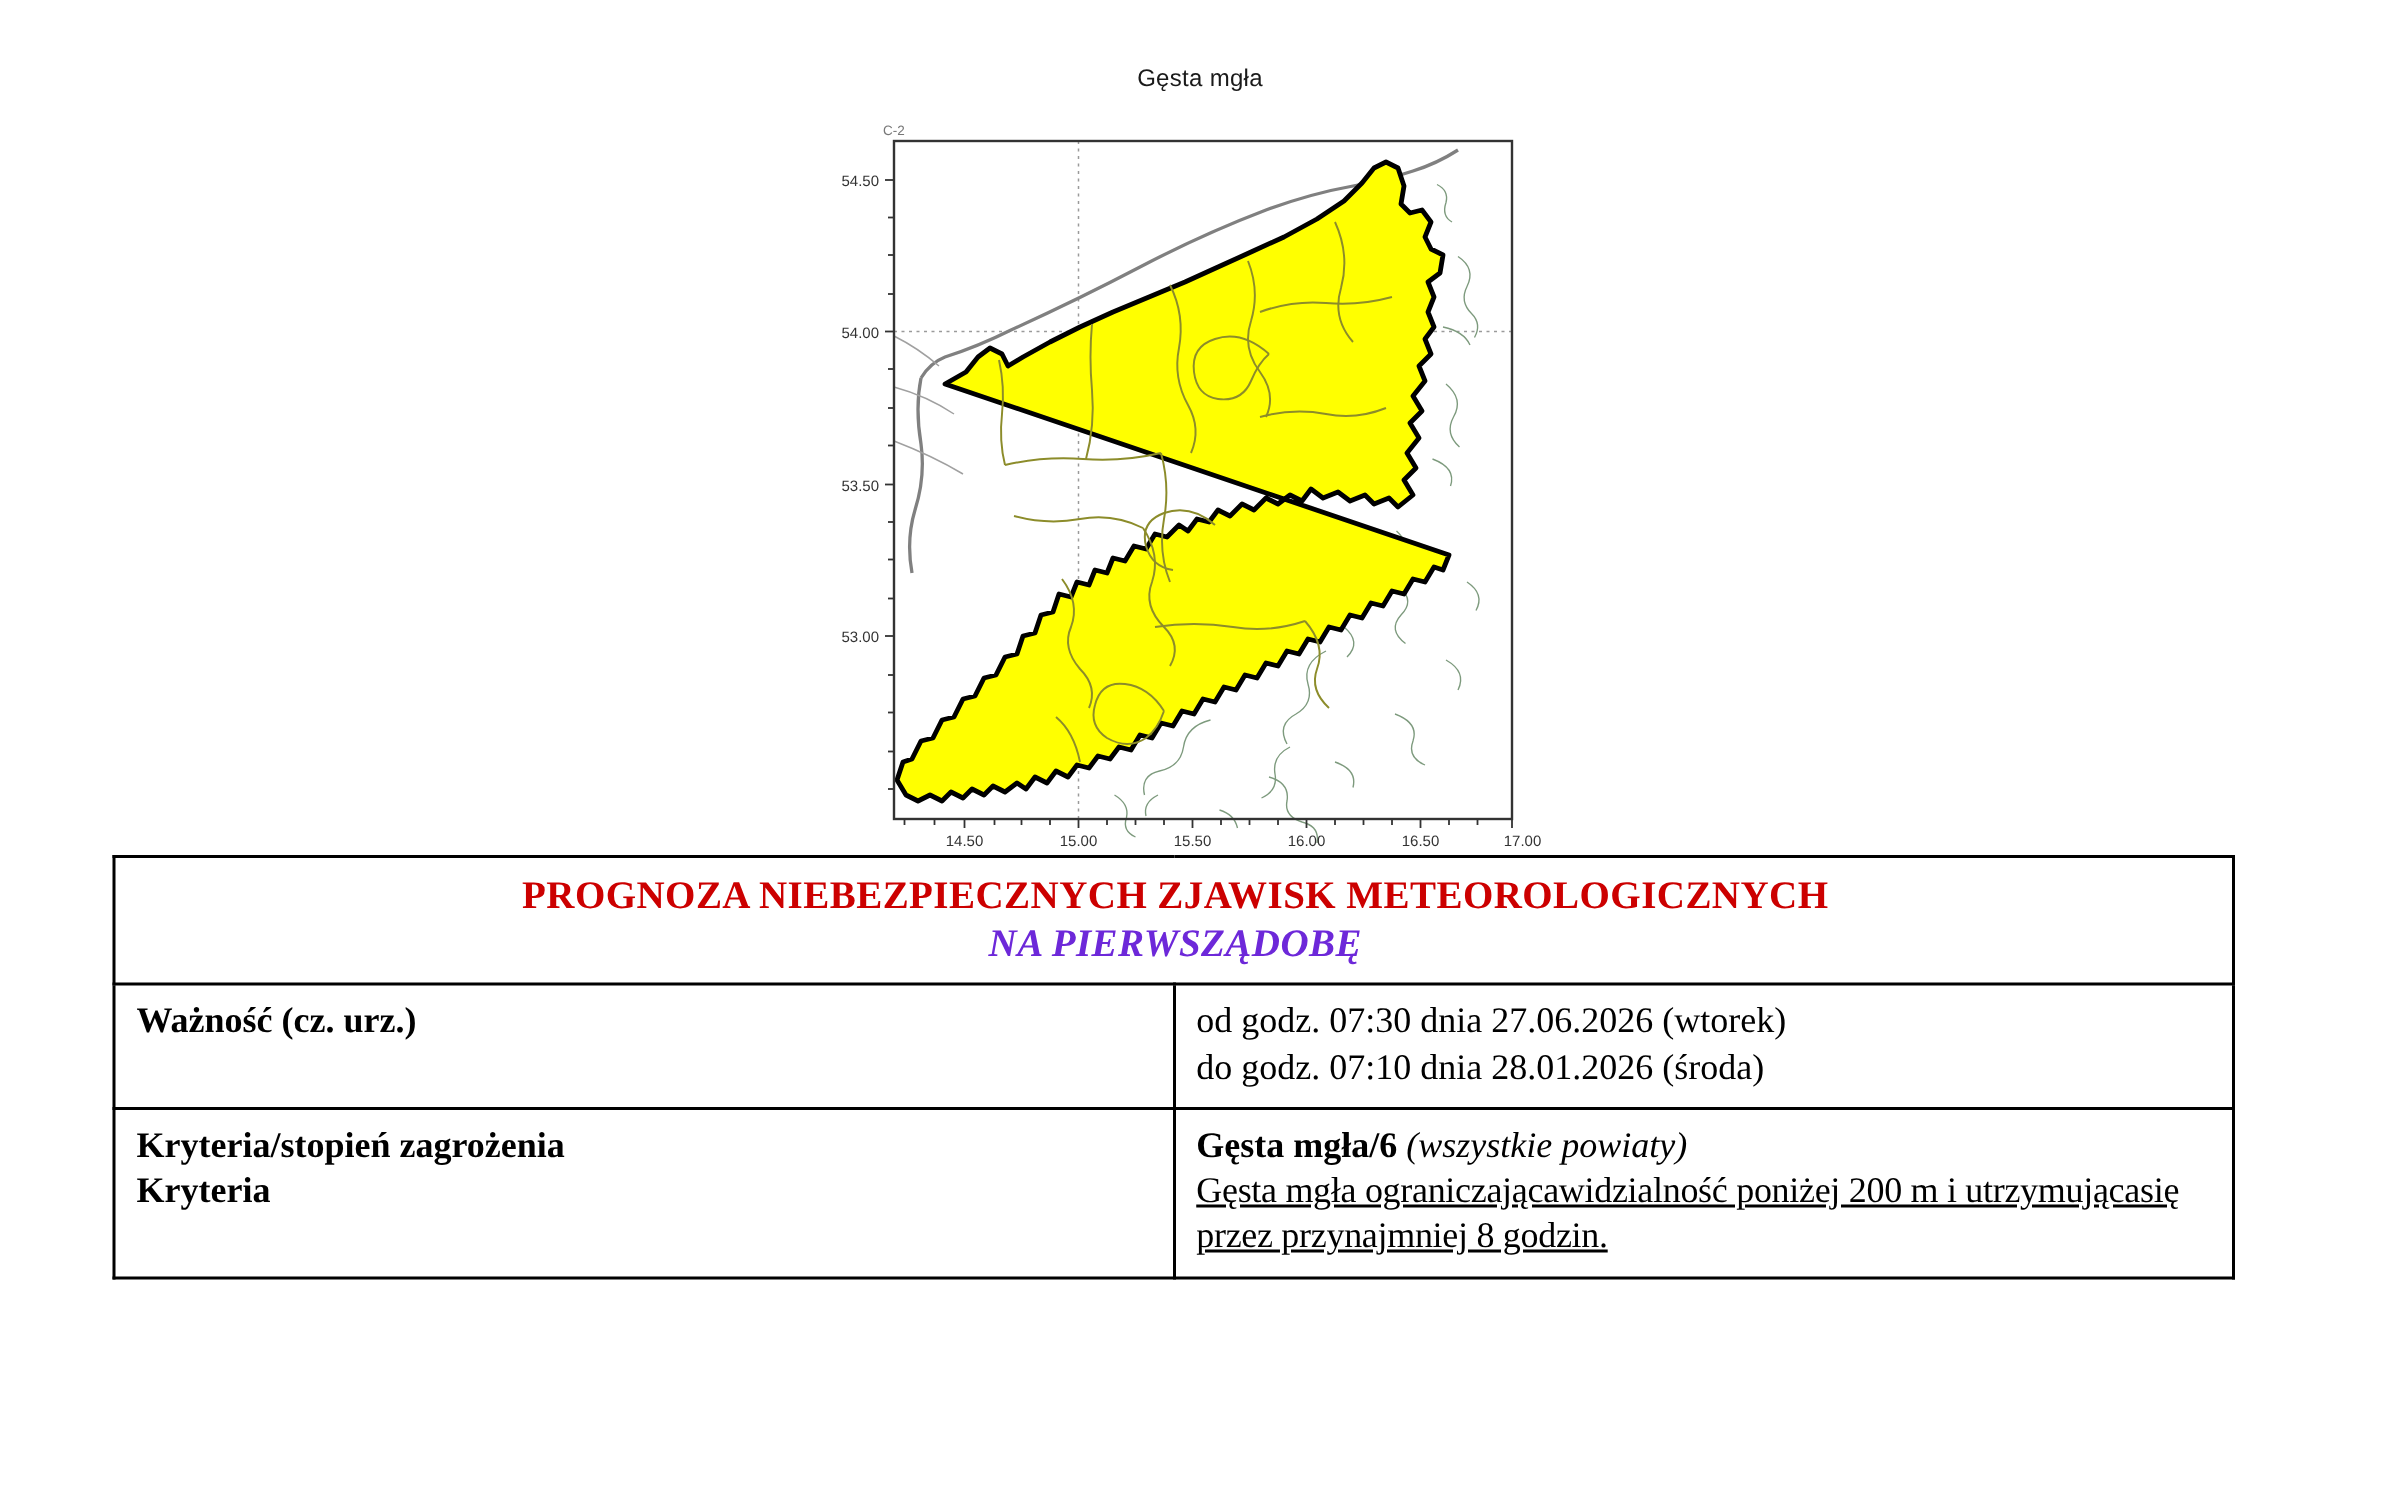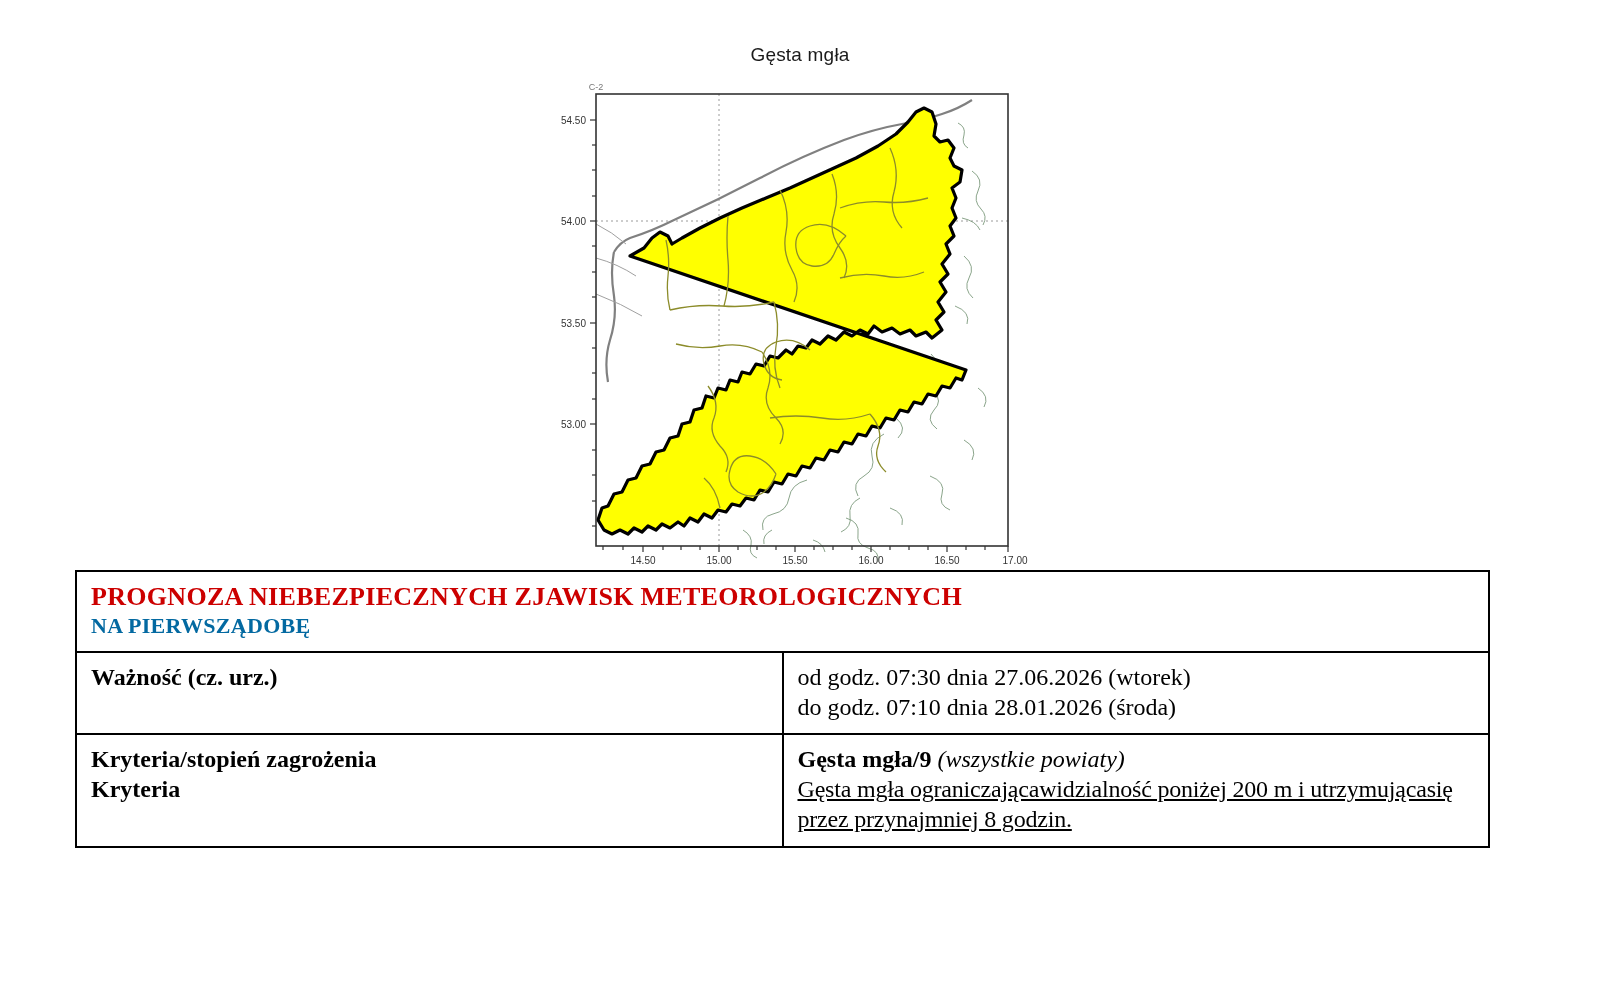--- a/index.html
+++ b/index.html
@@ -25,21 +25,21 @@
     width: 1600px;
     height: 570px;
   }
   #map-title {
     position: absolute;
     left: 0;
     top: 44px;
     width: 1600px;
     text-align: center;
     font-family: "Liberation Sans", "DejaVu Sans", sans-serif;
-    font-size: 19px;
+    font-size: 16px;
     letter-spacing: 0.2px;
     color: #1a1a1a;
   }
   #map-svg-wrap {
     position: absolute;
     left: 560px;
     top: 78px;
     width: 470px;
     height: 492px;
   }
@@ -62,38 +62,40 @@
     line-height: 1.26;
   }
   td.col-label {
     width: 372px;
     font-weight: bold;
   }
   td.col-value {
     width: 1043px;
   }
   #header-cell {
+    text-align: center;
     padding: 13px 10px 15px 10px;
     margin-top: 20px;
   }
   .hdr-line1 {
     display: block;
     color: #cc0000;
     font-weight: bold;
     font-size: 26px;
     letter-spacing: 0.3px;
     line-height: 1.22;
   }
   .hdr-line2 {
     display: block;
-    color: #0369a1;
+    color: #6d28d9;
     font-weight: bold;
-    font-size: 22px;
+    font-size: 26px;
     letter-spacing: 0.3px;
     line-height: 1.22;
+    font-style: italic;
   }
   .value-line { display: block; }
   .phenom-head { font-weight: bold; }
   .phenom-scope { font-style: italic; font-weight: normal; }
   .nowrap-tight { letter-spacing: -0.2px; text-decoration: underline; }
 </style>
 </head>
 <body>
 
 <div id="map-figure">
@@ -277,18 +279,18 @@
         <span class="value-line">do godz. 07:10 dnia 28.01.2026 (środa)</span>
       </td>
     </tr>
 
     <tr>
       <td class="col-label">
         <span class="value-line">Kryteria/stopień zagrożenia</span>
         <span class="value-line">Kryteria</span>
       </td>
       <td class="col-value">
-        <span class="value-line"><span class="phenom-head">Gęsta mgła/9</span> <span class="phenom-scope">(wszystkie powiaty)</span></span>
+        <span class="value-line"><span class="phenom-head">Gęsta mgła/6</span> <span class="phenom-scope">(wszystkie powiaty)</span></span>
         <span class="value-line nowrap-tight">Gęsta mgła ograniczającawidzialność   poniżej 200 m i utrzymującasię przez przynajmniej 8 godzin.</span>
       </td>
     </tr>
   </tbody>
 </table>
 
 </body></html>

